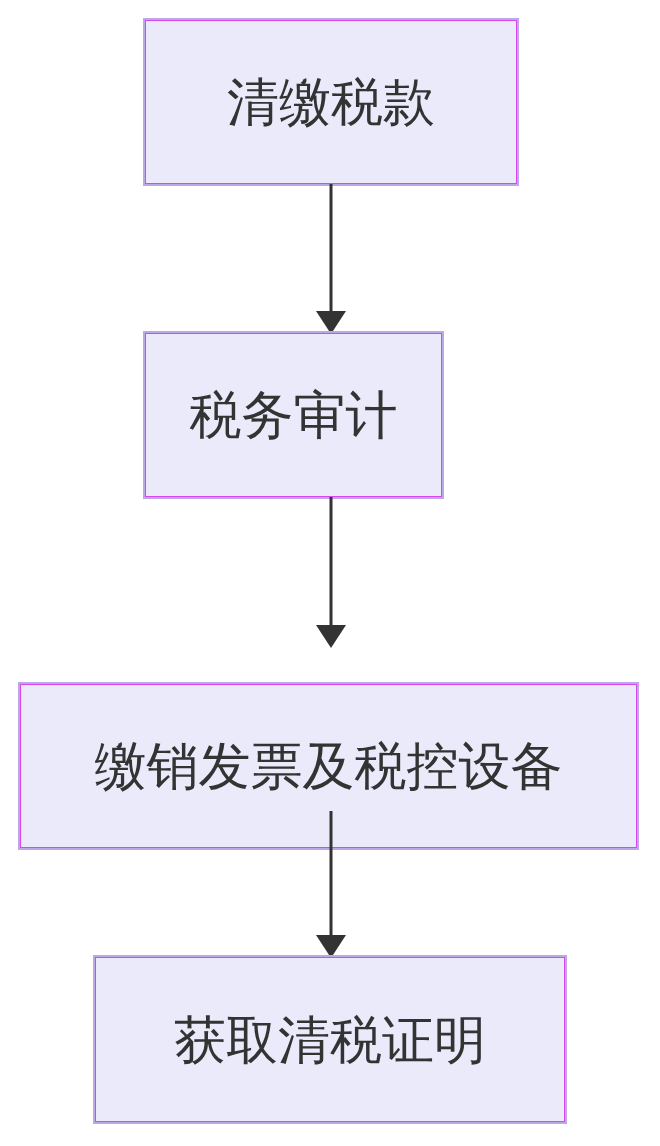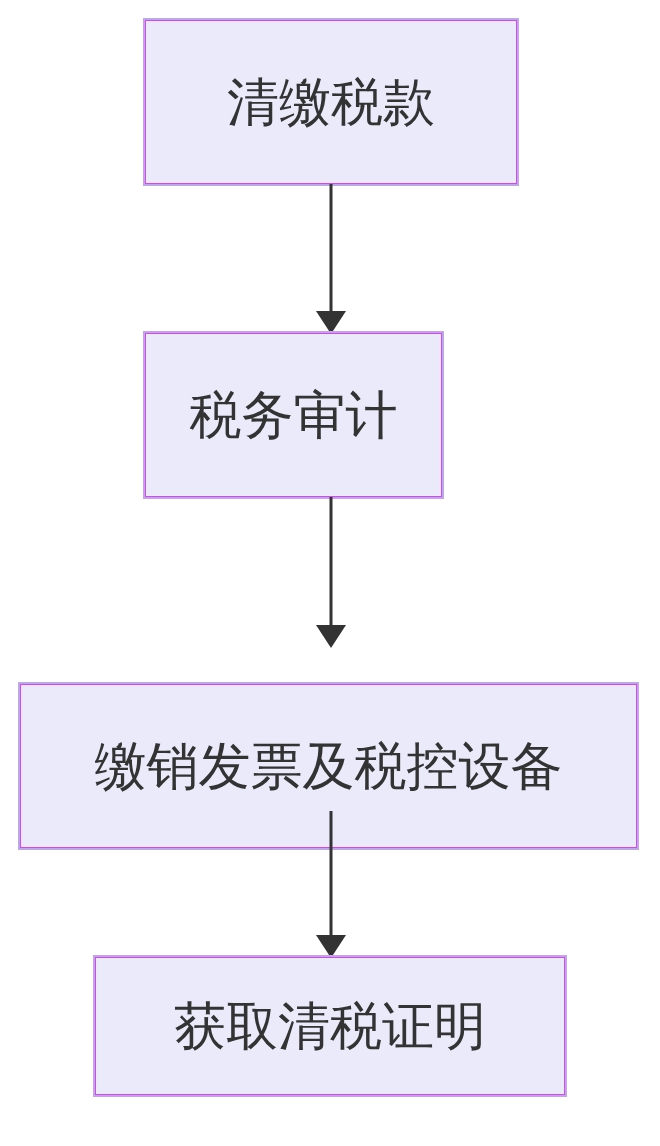--- a/index.html
+++ b/index.html
@@ -28,21 +28,21 @@
   .node-label {
     color: #333333;
     font-size: 52px;
     line-height: 1;
     white-space: nowrap;
     text-align: center;
   }
   #node-1 { left: 145px; top: 20px;  width: 372px; height: 164px; }
   #node-2 { left: 145px; top: 333px; width: 297px; height: 164px; }
   #node-3 { left: 20px;  top: 647px; width: 617px; height: 164px; margin-top: 37px; }
-  #node-4 { left: 95px;  top: 957px; width: 470px; height: 138px; }
+  #node-4 { left: 95px;  top: 957px; width: 470px; height: 165px; }
 
   .edge {
     position: absolute;
     width: 30px;
   }
   #edge-1 { left: 316px; top: 184px; height: 150px; }
   #edge-2 { left: 316px; top: 497px; height: 151px; }
   #edge-3 { left: 316px; top: 811px; height: 147px; }
 
   .edge-line {

